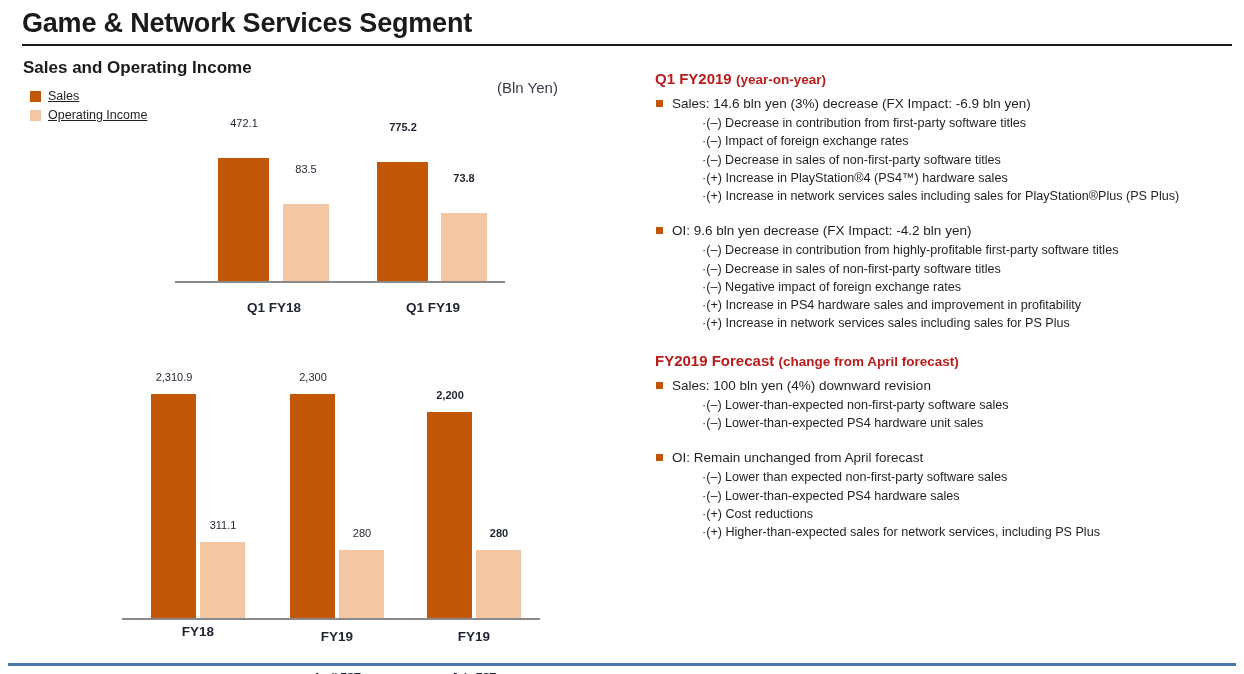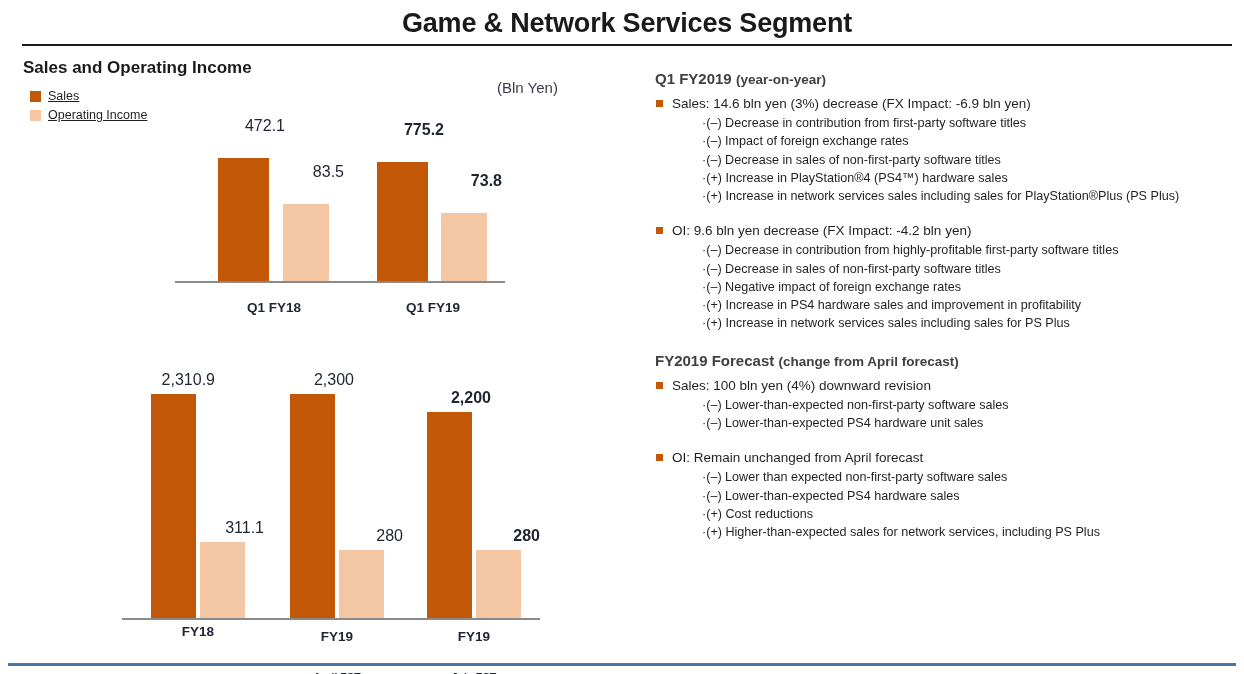--- a/index.html
+++ b/index.html
@@ -18,21 +18,21 @@
   
   .slide {
     position: absolute;
     inset: 0;
     background: #ffffff;
   }
 
   
   .title-block {
     position: absolute;
-    left: 22px; top: 8px; width: 1210px; text-align: center;
+    left: 22px; top: 8px; width: 1210px;
   }
   .slide-title {
     font-size: 27px;
     font-weight: bold;
     letter-spacing: -0.2px;
     color: #1a1a1a;
     line-height: 1.15;
     margin: 0;
     white-space: nowrap;
   }
@@ -98,23 +98,23 @@
   }
   .bar {
     position: absolute;
     bottom: 0;
   }
   .bar.sales   { background: #c25708; }
   .bar.oi      { background: #f3c7a4; }
 
   .bar-value {
     position: absolute;
-    font-size: 16px;
+    font-size: 11px;
     color: #1f2430;
-    text-align: right;
+    text-align: center;
     white-space: nowrap;
     line-height: 1;
   }
   .bar-value.bold { font-weight: bold; }
 
   .cat-label {
     position: absolute;
     font-size: 13.5px;
     font-weight: bold;
     color: #1f2430;
@@ -130,21 +130,21 @@
   }
 
   
   .right-col {
     position: absolute;
     left: 655px; top: 70px;
     width: 585px;
   }
   .blk-head {
     font-size: 15px;
-    color: #404040;
+    color: #b91c1c;
     margin: 0 0 5px 0;
     line-height: 1.25;
   }
   .blk-head b { font-weight: bold; }
   .blk-head .paren {
     font-size: 13.5px;
     font-weight: bold;
   }
 
   .lvl1 {

